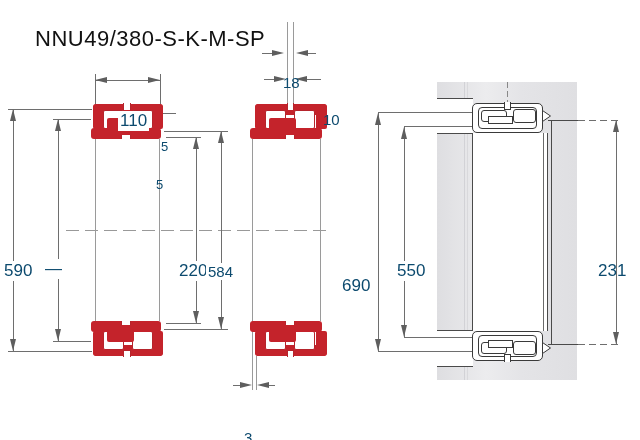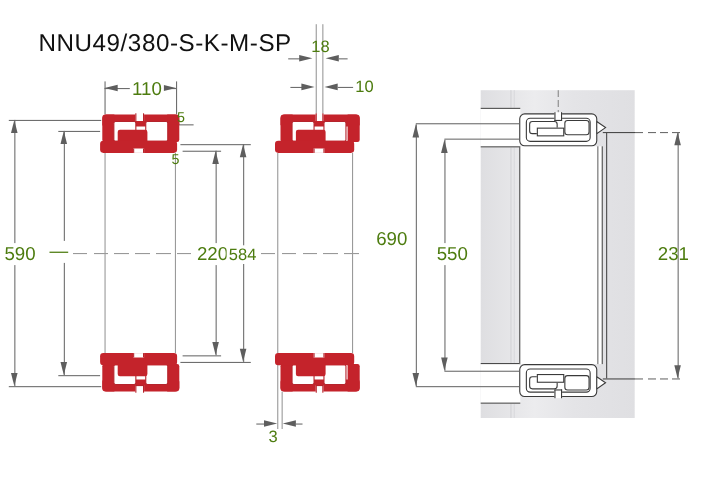--- a/index.html
+++ b/index.html
@@ -17,22 +17,22 @@
   
   .red{position:absolute;background:#c4232b;}
   .roller{position:absolute;background:#fff;border:1px solid #b5242c;box-sizing:border-box;}
   .slot{position:absolute;background:#fff;border-left:1px solid #b5242c;border-right:1px solid #b5242c;box-sizing:border-box;}
   
   .a-up{position:absolute;width:0;height:0;border-left:3px solid transparent;border-right:3px solid transparent;border-bottom:12px solid #5e5e5e;}
   .a-down{position:absolute;width:0;height:0;border-left:3px solid transparent;border-right:3px solid transparent;border-top:12px solid #5e5e5e;}
   .a-left{position:absolute;width:0;height:0;border-top:3px solid transparent;border-bottom:3px solid transparent;border-right:12px solid #5e5e5e;}
   .a-right{position:absolute;width:0;height:0;border-top:3px solid transparent;border-bottom:3px solid transparent;border-left:12px solid #5e5e5e;}
   
-  .lbl{position:absolute;color:#4d7c0f;background:#fff;padding:0 2px;line-height:1.15;
-       font-size:17px;white-space:nowrap;z-index:8;}
+  .lbl{position:absolute;color:#0c4a6e;background:#fff;padding:0 2px;line-height:1.15;
+       font-size:17px;white-space:nowrap;z-index:8;margin-top:40px;}
   .lbl.small{font-size:13px;padding:0 1px;}
   .lbl.mid{font-size:15px;}
   .title{position:absolute;color:#111;font-size:22px;letter-spacing:.5px;z-index:8;white-space:nowrap;}
   
   .gray{position:absolute;background:linear-gradient(90deg,#dedee1 0%,#ececee 35%,#e4e4e7 60%,#dfdfe2 100%);}
   .whiteblock{position:absolute;background:#fff;box-sizing:border-box;}
   .outline{position:absolute;background:#fff;border:1.5px solid #3a3a3a;border-radius:5px;box-sizing:border-box;}
   .inline{position:absolute;background:transparent;border:1.2px solid #3a3a3a;box-sizing:border-box;}
   .gslot{position:absolute;background:#fff;box-sizing:border-box;border-left:1px solid #3a3a3a;border-right:1px solid #3a3a3a;}
   .z1{z-index:1}.z2{z-index:2}.z3{z-index:3}.z4{z-index:4}.z5{z-index:5}
@@ -222,21 +222,21 @@
     </div>
 
     <div class="cl-v z3" style="left:507px;top:82px;height:21px;"></div>
 
     <div>
       <div class="hline z3" style="left:378px;top:112px;width:94px;"></div>
       <div class="hline z3" style="left:378px;top:351px;width:94px;"></div>
       <div class="vline" style="left:378px;top:113px;height:238px;"></div>
       <div class="a-up" style="left:375px;top:113px;"></div>
       <div class="a-down" style="left:375px;top:339px;"></div>
-      <div class="lbl" style="left:340px;top:208px;background:transparent;">690</div>
+      <div class="lbl" style="left:340px;top:236px;background:transparent;">690</div>
     </div>
 
     <div>
       <div class="hline z3" style="left:404px;top:126px;width:68px;"></div>
       <div class="hline z3" style="left:404px;top:337px;width:68px;"></div>
       <div class="vline" style="left:404px;top:127px;height:210px;"></div>
       <div class="a-up" style="left:401px;top:127px;"></div>
       <div class="a-down" style="left:401px;top:325px;"></div>
       <div class="lbl" style="left:395px;top:221px;">550</div>
     </div>

